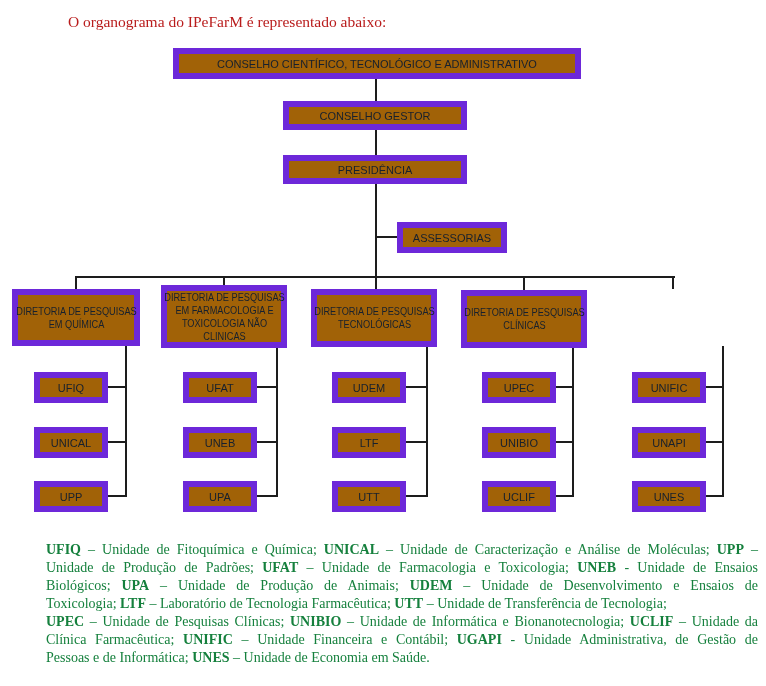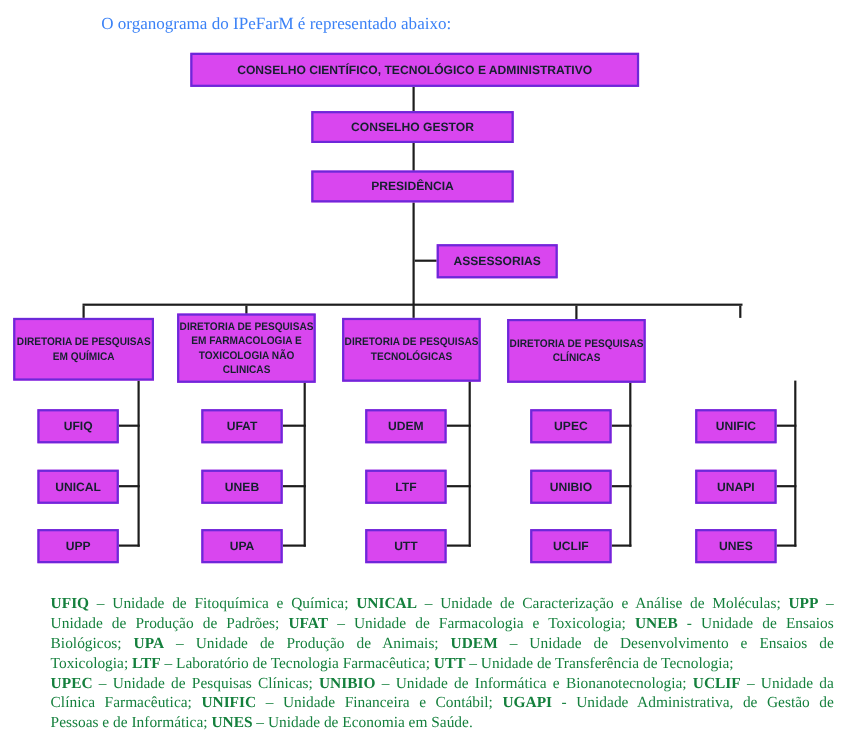--- a/index.html
+++ b/index.html
@@ -1,26 +1,26 @@
 <!DOCTYPE html>
 <html><head>
 <meta charset="utf-8">
 <style>
   html,body{margin:0;padding:0;background:#fff;}
   #page{position:relative;width:766px;height:686px;background:#ffffff;overflow:hidden;
         font-family:"Liberation Sans",sans-serif;}
-  .intro{position:absolute;left:92px;top:13px;font:15.5px "Liberation Serif",serif;color:#3b82f6;}
+  .intro{position:absolute;left:68px;top:13px;font:15.5px "Liberation Serif",serif;color:#b91c1c;}
 
   
   .ln{position:absolute;background:#1d1d1d;}
 
   
-  .node{position:absolute;box-sizing:border-box;background:#d946ef;border:2px solid #6d28d9;
+  .node{position:absolute;box-sizing:border-box;background:#a16207;border:6px solid #6d28d9;
         display:flex;flex-direction:column;align-items:center;justify-content:center;
-        text-align:center;color:#16202e;font-weight:bold;}
+        text-align:center;color:#16202e;font-weight:normal;}
   .node .row{white-space:nowrap;}
   .b-root  {left:173px;top:48px; width:408px;height:31px;font-size:11px;}
   .b-gestor{left:283px;top:101px;width:184px;height:29px;font-size:11px;}
   .b-pres  {left:283px;top:155px;width:184px;height:29px;font-size:11px;text-align:center;}
   .b-assess{left:397px;top:222px;width:110px;height:31px;font-size:11px;}
 
   .pnode{font-size:10px;line-height:13px;}
   .pnode .plabel{transform:scaleX(0.92);transform-origin:center;}
   .p0{left:12px; top:289px;width:128px;height:57px;}
   .p1{left:161px;top:285px;width:126px;height:63px;}

